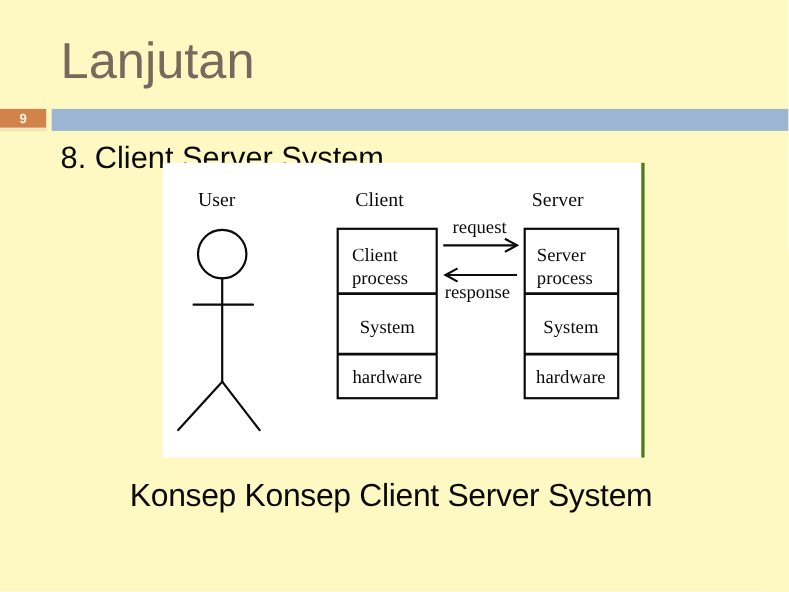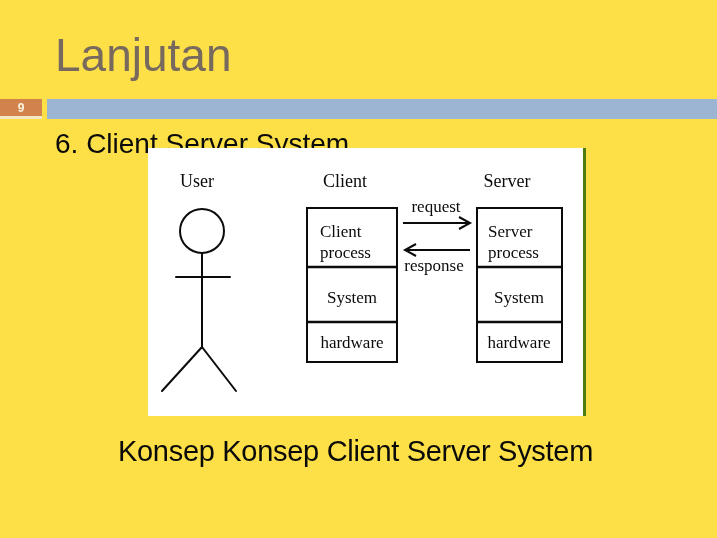--- a/index.html
+++ b/index.html
@@ -1,21 +1,21 @@
 <!DOCTYPE html>
 <html><head>
 <meta charset="utf-8">
 <style>
   * { margin: 0; padding: 0; box-sizing: border-box; }
   html, body { background: #ffffff; }
   .slide {
     position: relative;
     width: 717px;
     height: 538px;
-    background: #fde047;
+    background: #fef9c3;
     overflow: hidden;
     font-family: "Liberation Sans", sans-serif;
   }
   .slide-title {
     position: absolute;
     left: 55px;
     top: 30px;
     font-size: 46px;
     line-height: 1.1;
     font-weight: 400;
@@ -87,21 +87,21 @@
 <div class="slide">
 
   <div class="slide-title">Lanjutan</div>
 
   <div class="page-badge">
     <span>9</span>
   </div>
 
   <div class="accent-bar"></div>
 
-  <div class="section-heading">6. Client Server System</div>
+  <div class="section-heading">8. Client Server System</div>
 
   <div class="figure-wrap">
     <svg width="438" height="268" viewBox="148 148 438 268">
 
       <text class="fig-serif" x="197" y="187" font-size="18" text-anchor="middle">User</text>
       <text class="fig-serif" x="345" y="187" font-size="18" text-anchor="middle">Client</text>
       <text class="fig-serif" x="507" y="187" font-size="18" text-anchor="middle">Server</text>
 
       <g stroke="#0b0b0b" stroke-width="2" fill="none" stroke-linecap="round">
         <circle cx="202" cy="231" r="22"></circle>

